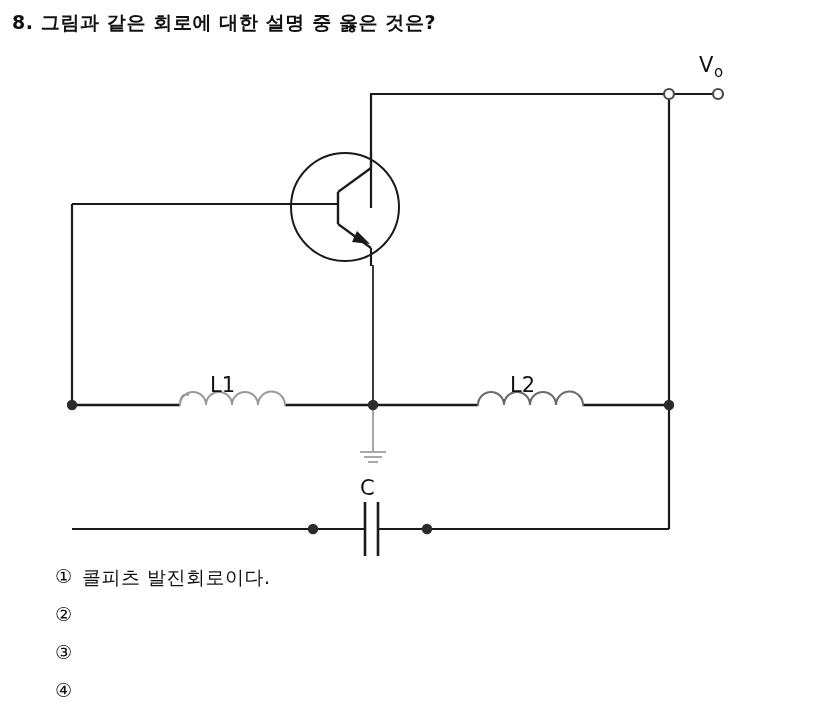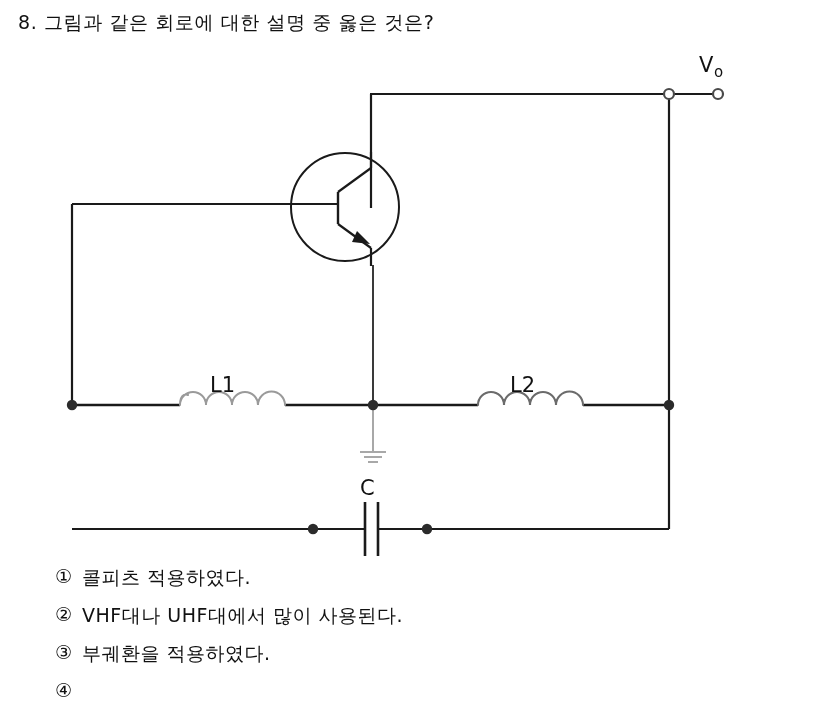--- a/index.html
+++ b/index.html
@@ -10,26 +10,27 @@
   body {
     width: 826px;
     height: 728px;
     position: relative;
     font-family: "DejaVu Sans", "Liberation Sans", sans-serif;
     color: #1a1a1a;
     overflow: hidden;
   }
   #question-stem {
     position: absolute;
-    left: 18px;
+    left: 12px;
     top: 10px;
     font-size: 19px;
     letter-spacing: 0.6px;
     white-space: nowrap;
     color: #111;
+    font-weight: bold;
   }
   #circuit-figure {
     position: absolute;
     left: 0;
     top: 40px;
     width: 826px;
     height: 520px;
   }
   #circuit-figure svg {
     display: block;
@@ -181,30 +182,28 @@
       <circle cx="427" cy="489" r="5.2" fill="#2b2b2b"></circle>
     </g>
 
   </svg>
 </div>
 
 <div id="answer-options">
 
   <div class="option-row">
     <span class="option-marker">①</span>
-    <span class="option-text">콜피츠 적용하였다.</span>
+    <span class="option-text">콜피츠 발진회로이다.</span>
   </div>
 
   <div class="option-row">
     <span class="option-marker">②</span>
-    <span class="option-text">VHF대나 UHF대에서 많이 사용된다.</span>
   </div>
 
   <div class="option-row">
     <span class="option-marker">③</span>
-    <span class="option-text">부궤환을 적용하였다.</span>
   </div>
 
   <div class="option-row">
     <span class="option-marker">④</span>
   </div>
 
 </div>
 
 </body></html>

